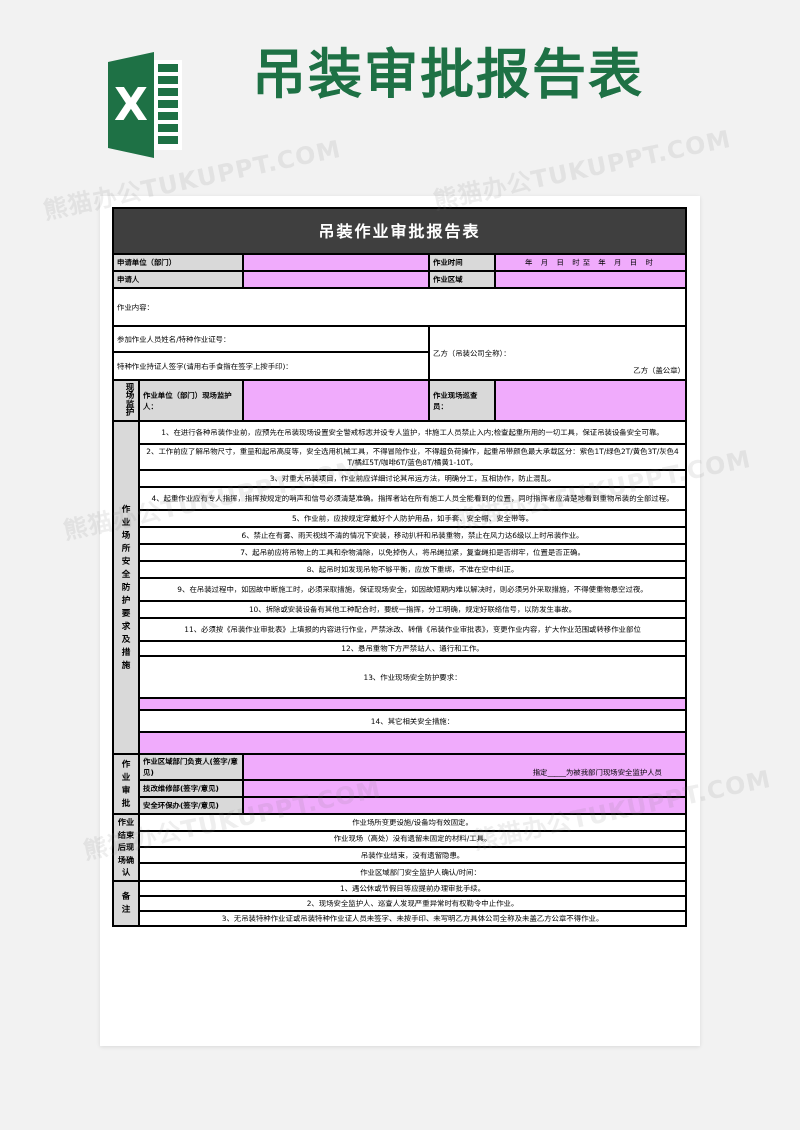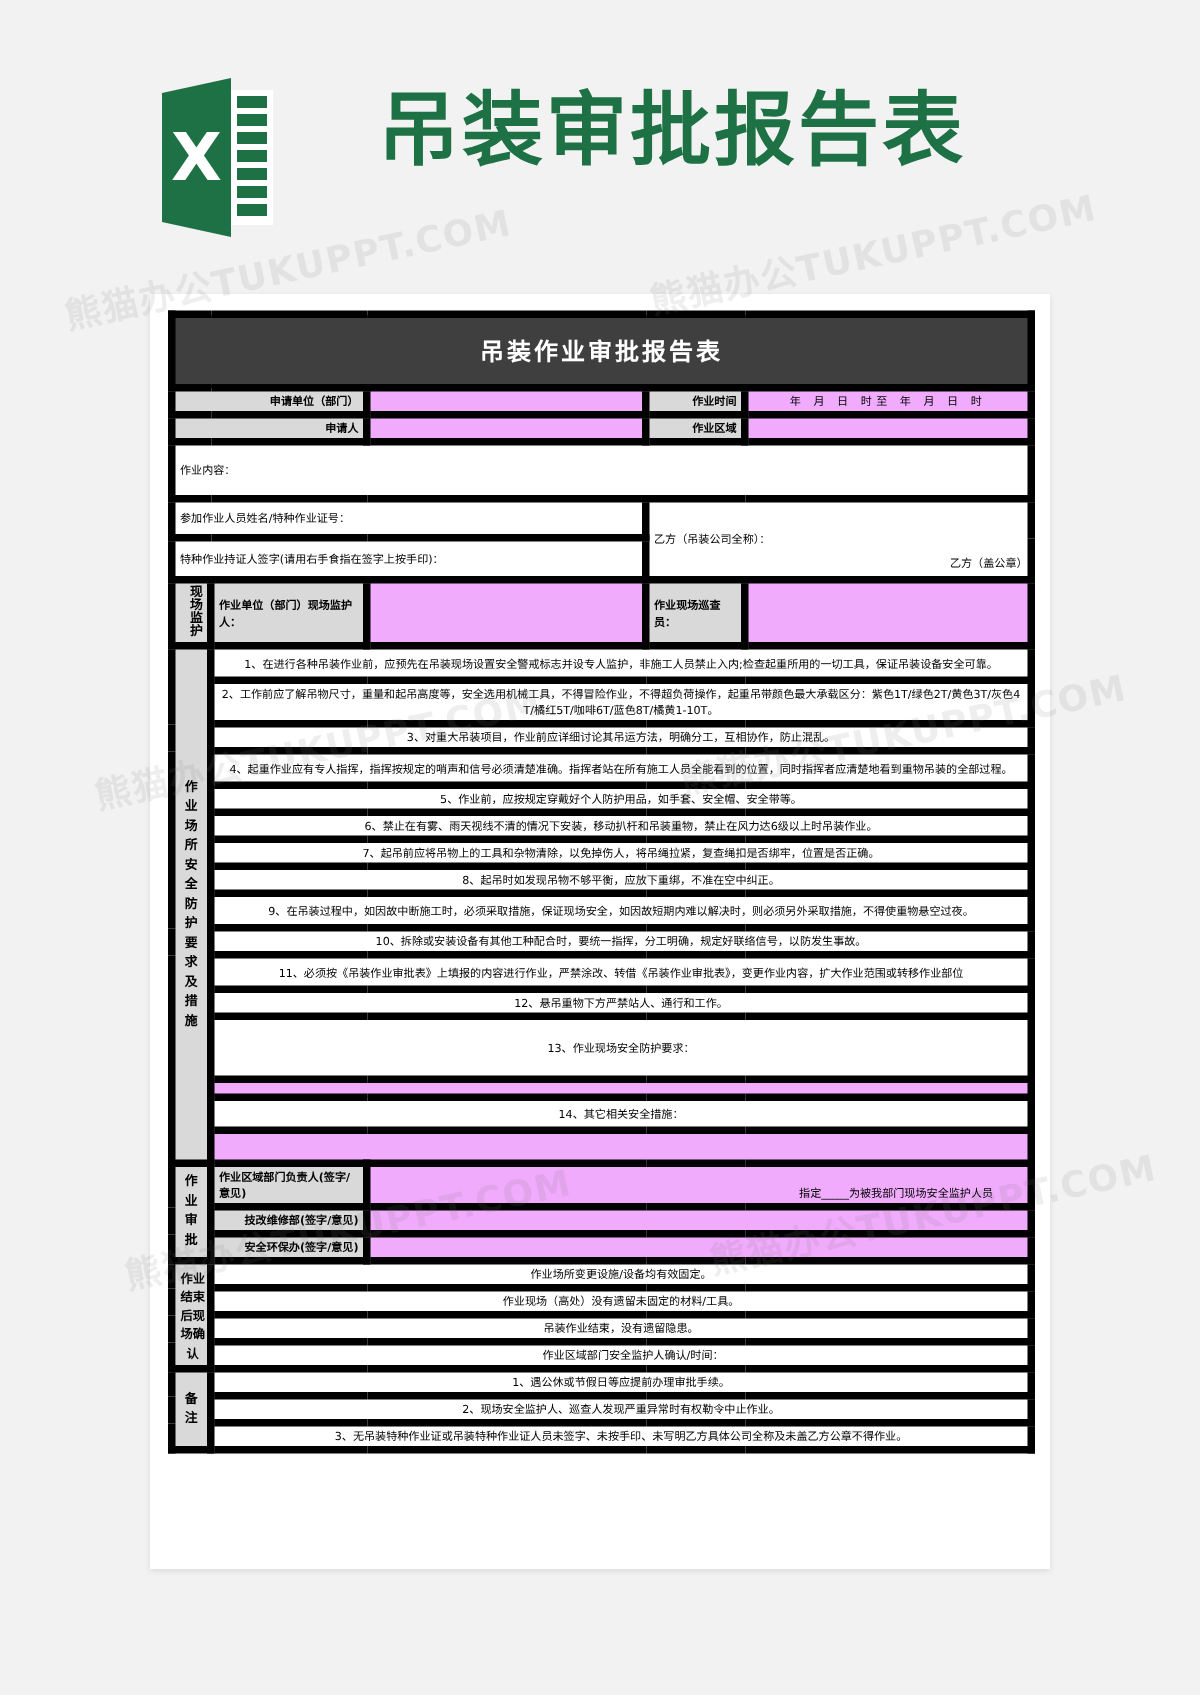--- a/index.html
+++ b/index.html
@@ -19,21 +19,21 @@
     color:rgba(120,120,120,0.13);
     transform:rotate(-12deg);
     white-space:nowrap;
     letter-spacing:1px;
   }
 
   
   .banner{position:absolute;left:0;top:0;width:800px;height:196px;}
   .xlogo{position:absolute;left:108px;top:52px;width:74px;height:106px;}
   .banner-title{
-    position:absolute;left:252px;top:56px;
+    position:absolute;left:252px;top:44px;
     font-size:54px;font-weight:bold;color:#1e7145;
     letter-spacing:2px;line-height:62px;
     font-family:"DejaVu Sans","Liberation Sans",sans-serif;
   }
   .banner-sub{
     position:absolute;left:254px;top:128px;
     font-size:24px;font-weight:bold;color:#3c3c3c;
     letter-spacing:1px;
   }
 
@@ -47,34 +47,34 @@
   .sheet{
     position:absolute;left:12px;top:11px;
     width:573px;
     border-collapse:collapse;
     table-layout:fixed;
     font-size:7.4px;
     color:#000;
     font-family:"DejaVu Sans","Liberation Sans",sans-serif;
   }
   .sheet td{
-    border:5px solid #000000;
+    border:2px solid #000000;
     padding:1px 3px;
     vertical-align:middle;
     line-height:11px;
     word-break:break-all;
   }
   .hdr{
     background:#3f3f3f;color:#ffffff;
     text-align:center;font-size:16px;font-weight:bold;
     letter-spacing:2px;height:42px;
     border:1px solid #3f3f3f;
   }
   .lbl{
-    background:#d9d9d9;text-align:right;font-weight:bold;
+    background:#d9d9d9;text-align:left;font-weight:bold;
     white-space:nowrap;
   }
   .lbl-left{
     background:#d9d9d9;text-align:left;font-weight:bold;
   }
   .vcell{
     background:#d9d9d9;text-align:center;font-weight:bold;
     padding:2px 0;
   }
   .vstack{

